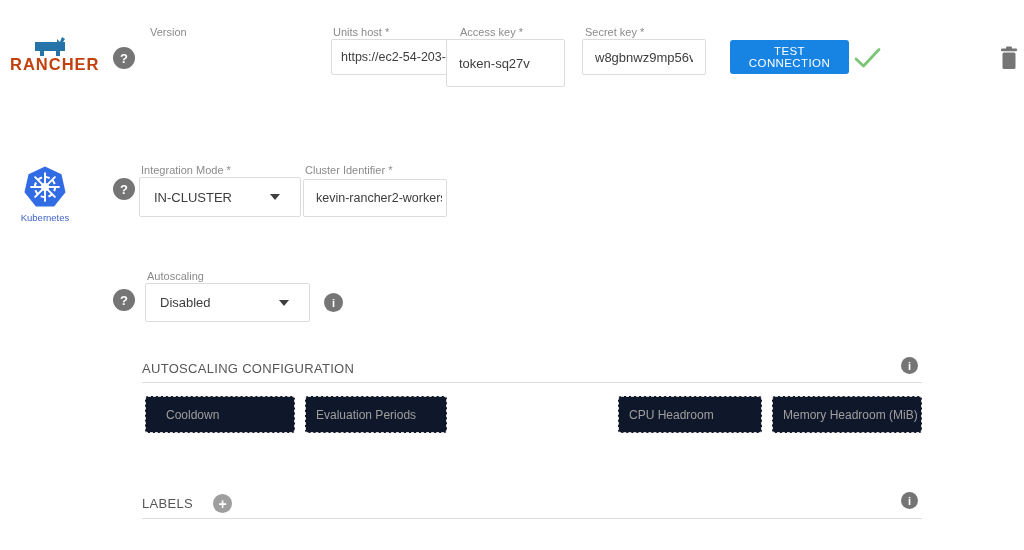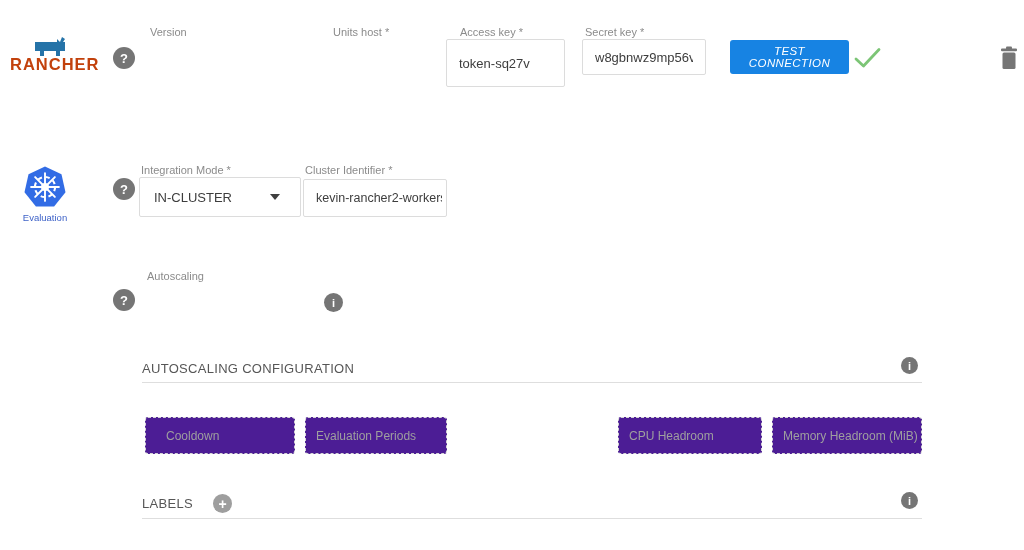--- a/index.html
+++ b/index.html
@@ -91,41 +91,40 @@
     left: 730px; top: 40px;
     width: 119px; height: 34px;
     background: #1783e3;
     color: #fff;
     border: none;
     border-radius: 3px;
     font-family: "Liberation Sans", sans-serif;
     font-size: 11.5px;
     letter-spacing: 0.4px;
     cursor: pointer;
-    font-style: italic;
   }
   .section-header {
     position: absolute;
     font-size: 13px;
     color: #565656;
     letter-spacing: 0.3px;
     white-space: nowrap;
   }
   .divider {
     position: absolute;
     height: 1px;
     background: #dedede;
   }
   .disabled-input {
     position: absolute;
-    top: 417px;
+    top: 396px;
     height: 37px;
     border: 1px dashed #d6d6d6;
     border-radius: 3px;
-    background: #4c1d95;
+    background: #0f172a;
     color: #9f9f9f;
     font-size: 12px;
     display: flex;
     align-items: center;
     padding: 0 10px;
     white-space: nowrap;
     overflow: hidden;
   }
   .rancher-text {
     position: absolute;
@@ -154,20 +153,21 @@
   </svg>
   <div class="rancher-text">RANCHER</div>
 
   <div class="help-icon" style="left:113px;top:47px">
     <span>?</span>
   </div>
 
   <div class="field-label" style="left:150px;top:26px">Version</div>
 
   <div class="field-label" style="left:333px;top:26px">Units host *</div>
+  <input class="txt-input clip-input" style="left: 331px; top: 39px; width: 124px; height: 36px;" value="https://ec2-54-203-">
 
   <div class="field-label" style="left:460px;top:26px">Access key *</div>
   <input class="txt-input" style="left: 446px; top: 39px; width: 119px; height: 48px;" value="token-sq27v">
 
   <div class="field-label" style="left:585px;top:26px">Secret key *</div>
   <input class="txt-input" style="left: 582px; top: 39px; width: 124px; height: 36px;" value="w8gbnwz9mp56vf2">
 
   <button class="test-btn">TEST CONNECTION</button>
 
   <svg class="abs" style="left:854px;top:47px" width="28" height="22" viewBox="0 0 28 22">
@@ -190,40 +190,44 @@
       <line x1="24" y1="22.5" x2="24" y2="37"></line>
       <line x1="24" y1="22.5" x2="13.7" y2="32.8"></line>
       <line x1="24" y1="22.5" x2="9.5" y2="22.5"></line>
       <line x1="24" y1="22.5" x2="13.7" y2="12.2"></line>
       <line x1="24" y1="22.5" x2="24" y2="8"></line>
       <line x1="24" y1="22.5" x2="34.3" y2="12.2"></line>
     </g>
     <circle cx="24" cy="22.5" r="10.5" fill="none" stroke="#ffffff" stroke-width="2.2" stroke-dasharray="4.4 3.9"></circle>
     <circle cx="24" cy="22.5" r="4.2" fill="#ffffff"></circle>
   </svg>
-  <div class="k8s-label">Evaluation</div>
+  <div class="k8s-label">Kubernetes</div>
 
   <div class="help-icon" style="left:113px;top:178px">
     <span>?</span>
   </div>
 
   <div class="field-label" style="left:141px;top:164px">Integration Mode *</div>
   <div class="select-box" style="left:139px;top:177px;width:162px;height:40px">
     <span>IN-CLUSTER</span>
     <span class="caret"></span>
   </div>
 
   <div class="field-label" style="left:305px;top:164px">Cluster Identifier *</div>
   <input class="txt-input clip-input2" style="left: 303px; top: 179px; width: 144px; height: 38px;" value="kevin-rancher2-workers">
 
   <div class="help-icon" style="left:113px;top:289px">
     <span>?</span>
   </div>
 
   <div class="field-label" style="left:147px;top:270px">Autoscaling</div>
+  <div class="select-box" style="left:145px;top:283px;width:165px;height:39px">
+    <span>Disabled</span>
+    <span class="caret"></span>
+  </div>
   <div class="info-icon" style="left:324px;top:293px;width:19px;height:19px">
     <span>i</span>
   </div>
 
   <div class="section-header" style="left:142px;top:361px">AUTOSCALING CONFIGURATION</div>
   <div class="info-icon" style="left:901px;top:357px;width:17px;height:17px">
     <span>i</span>
   </div>
   <div class="divider" style="left:142px;top:382px;width:780px"></div>
 

